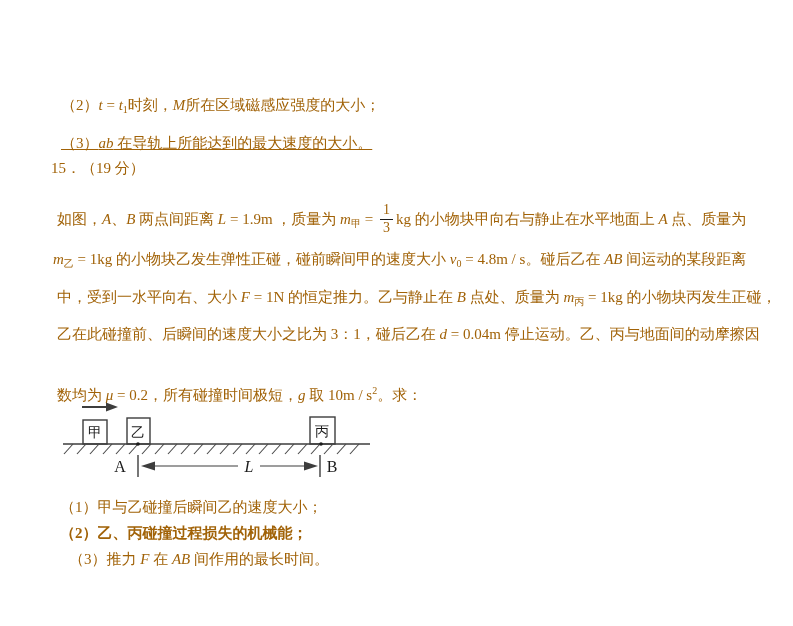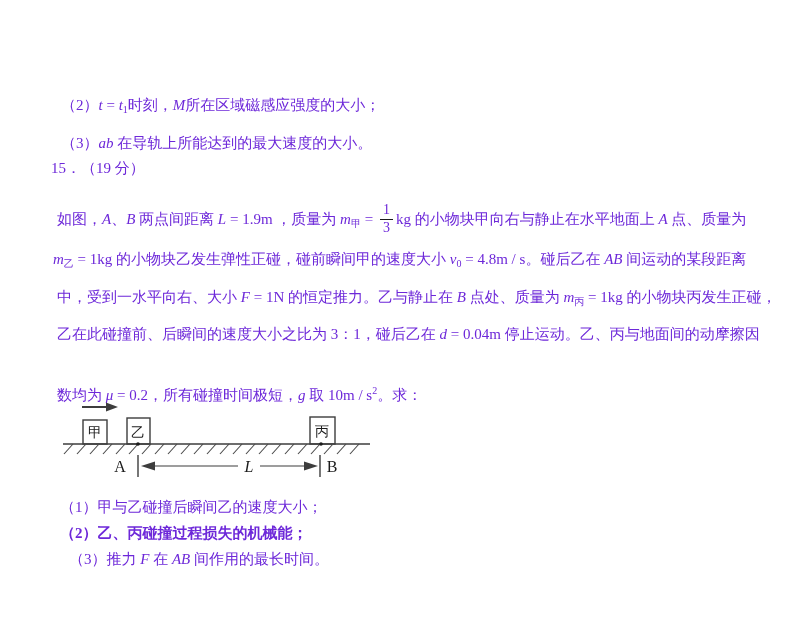--- a/index.html
+++ b/index.html
@@ -4,37 +4,37 @@
 <style>
   html,body{margin:0;padding:0;}
   body{
     width:793px;height:626px;background:#ffffff;position:relative;
     overflow:hidden;
     font-family:"Liberation Serif","DejaVu Serif",serif;
     color:#1b1b1b;
   }
   .line{
     position:absolute;white-space:nowrap;
-    font-size:15px;line-height:22px;color:#6d28d9;
+    font-size:15px;line-height:22px;color:#a16207;
   }
   .cn{font-family:"Liberation Serif","DejaVu Serif",serif;}
   .rm{font-family:"Liberation Serif","DejaVu Serif",serif;}
   .it{font-family:"Liberation Serif","DejaVu Serif",serif;font-style:italic;}
   .sb{font-size:10px;vertical-align:-3px;}
   .sbc{font-size:10px;vertical-align:-3px;}
   .sp{font-size:10px;vertical-align:6px;}
   .frac{
     display:inline-flex;flex-direction:column;vertical-align:middle;
     text-align:center;font-size:14px;line-height:1.05;margin:0 3px 3px 3px;
   }
   .frac .num{border-bottom:1px solid #1b1b1b;padding:0 3px 1px 3px;}
   .frac .den{padding-top:1px;}
 
   #l-prev2{left:61px;top:94px;}
-  #l-prev3{left:61px;top:132px;}
+  #l-prev3{left:61px;top:132px;text-decoration:underline;}
   #l-q15{left:51px;top:157px;}
   #l-p1{left:57px;top:196px;line-height:46px;height:46px;}
   #l-p2{left:53px;top:248px;}
   #l-p3{left:57px;top:286px;}
   #l-p4{left:57px;top:323px;}
   #l-p5{left:57px;top:380px;}
   #figure-box{position:absolute;left:60px;top:394px;width:320px;height:90px;}
   #l-sq1{left:60px;top:496px;}
   #l-sq2{left:60px;top:522px;font-weight:bold;}
   #l-sq3{left:60px;top:548px;margin-left:9px;}

